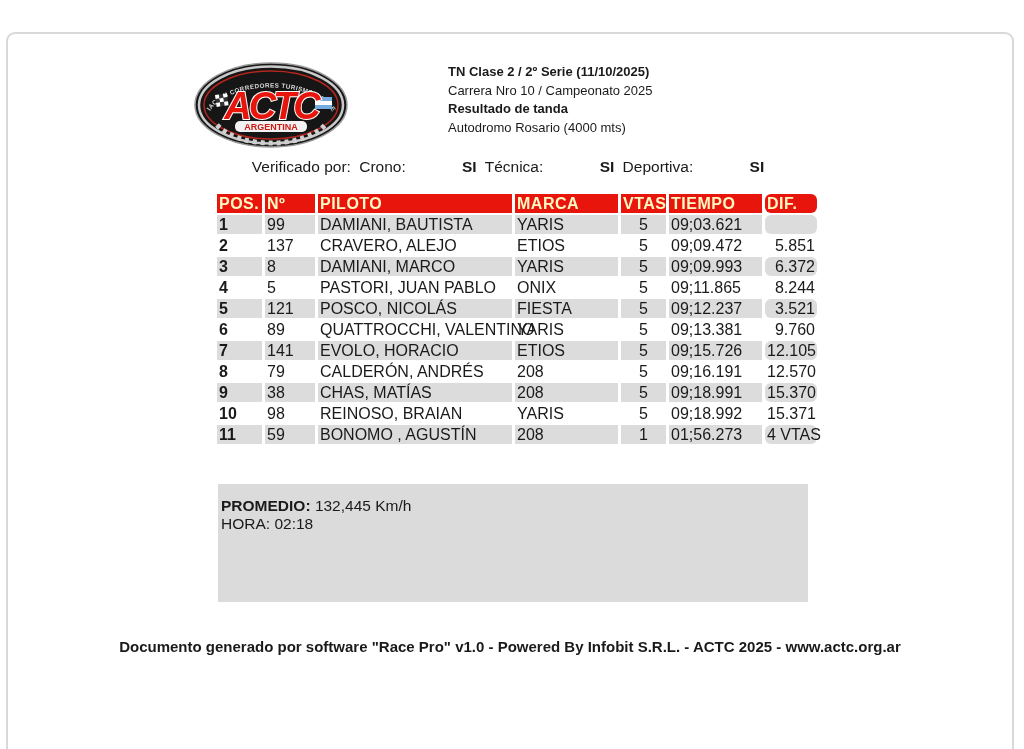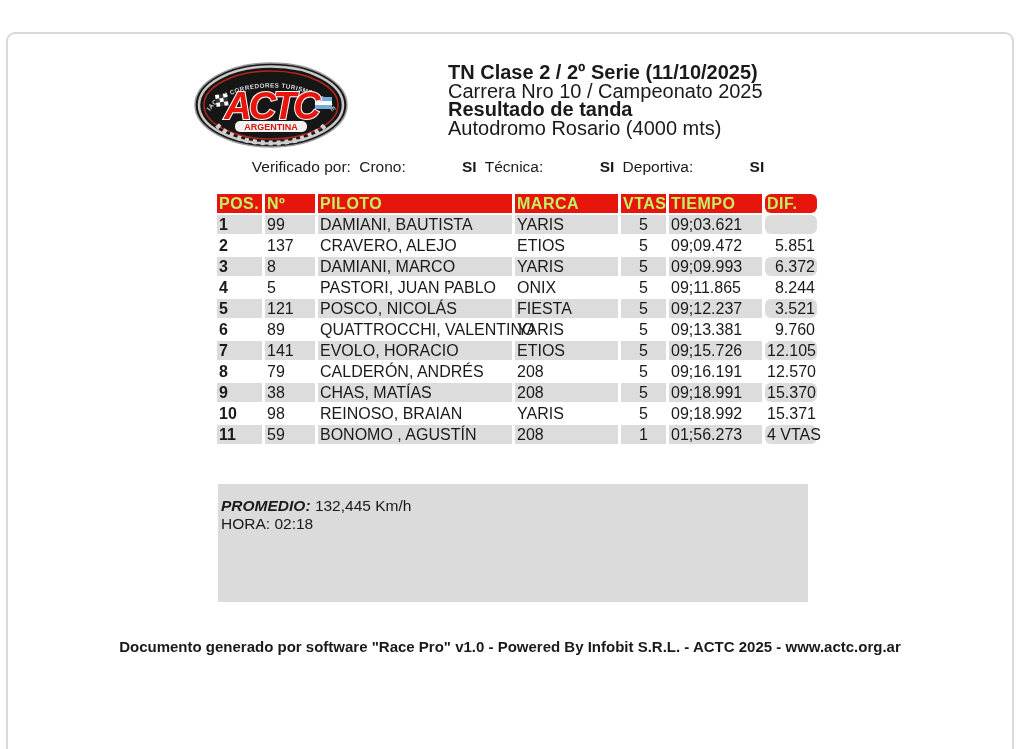--- a/index.html
+++ b/index.html
@@ -3,43 +3,43 @@
 <meta charset="utf-8">
 <style>
   html,body{margin:0;padding:0;background:#ffffff;}
   .canvas{position:relative;width:1024px;height:749px;overflow:hidden;background:#ffffff;
           font-family:"Liberation Sans","DejaVu Sans",sans-serif;color:#1a1a1a;}
   .page{position:absolute;left:6px;top:32px;width:1004px;height:760px;background:#ffffff;
         border:2px solid #d9d9d9;border-radius:9px;}
 
   
   .logo-wrap{position:absolute;left:185px;top:27px;width:156px;height:88px;}
-  .head-text{position:absolute;left:440px;top:29px;font-size:20px;line-height:18.5px;white-space:nowrap;}
+  .head-text{position:absolute;left:440px;top:29px;font-size:13px;line-height:18.5px;white-space:nowrap;}
   .head-text .b{font-weight:bold;}
 
   .verify{position:absolute;left:0;top:124px;width:100%;text-align:center;font-size:15.5px;white-space:nowrap;}
   .verify .b{font-weight:bold;margin-left:48px;}
   .verify span{margin-right:4px;}
 
   
   .tbl{position:absolute;left:206px;top:158px;border-collapse:separate;border-spacing:3px 2px;
        table-layout:fixed;width:606px;font-size:16px;}
-  .tbl th{background:var(--header-red,#e8150d);color:#bef264;font-weight:bold;text-align:left;
+  .tbl th{background:var(--header-red,#e8150d);color:#fef9c3;font-weight:bold;text-align:left;
           height:19px;padding:0 2px;white-space:nowrap;overflow:visible;font-size:16px;letter-spacing:0.5px;}
   .tbl td{height:19px;padding:0 2px;white-space:nowrap;overflow:visible;background:#ffffff;}
   .tbl tbody tr:nth-of-type(odd) td{background:var(--row-gray,#dcdcdc);}
   .c-pos{font-weight:bold;}
   .h-vtas,.c-vtas{text-align:center;}
   .h-dif,.c-dif{text-align:right;border-radius:6px;}
 
   
   .summary{position:absolute;left:210px;top:450px;width:590px;height:118px;
            background:var(--summary-gray,#dcdcdc);font-size:15.5px;}
   .summary p{margin:0;padding-left:3px;white-space:nowrap;}
-  .summary .b{font-weight:bold;font-style:italic;}
+  .summary .b{font-weight:bold;}
   .l-promedio{padding-top:13px;}
   .l-record{margin-top:21px;}
   .l-hora{margin-top:27px;}
 
   
   .footer{position:absolute;left:0;top:604px;width:100%;text-align:center;
           font-weight:bold;font-size:15px;white-space:nowrap;}
 </style>
 </head>
 <body>

